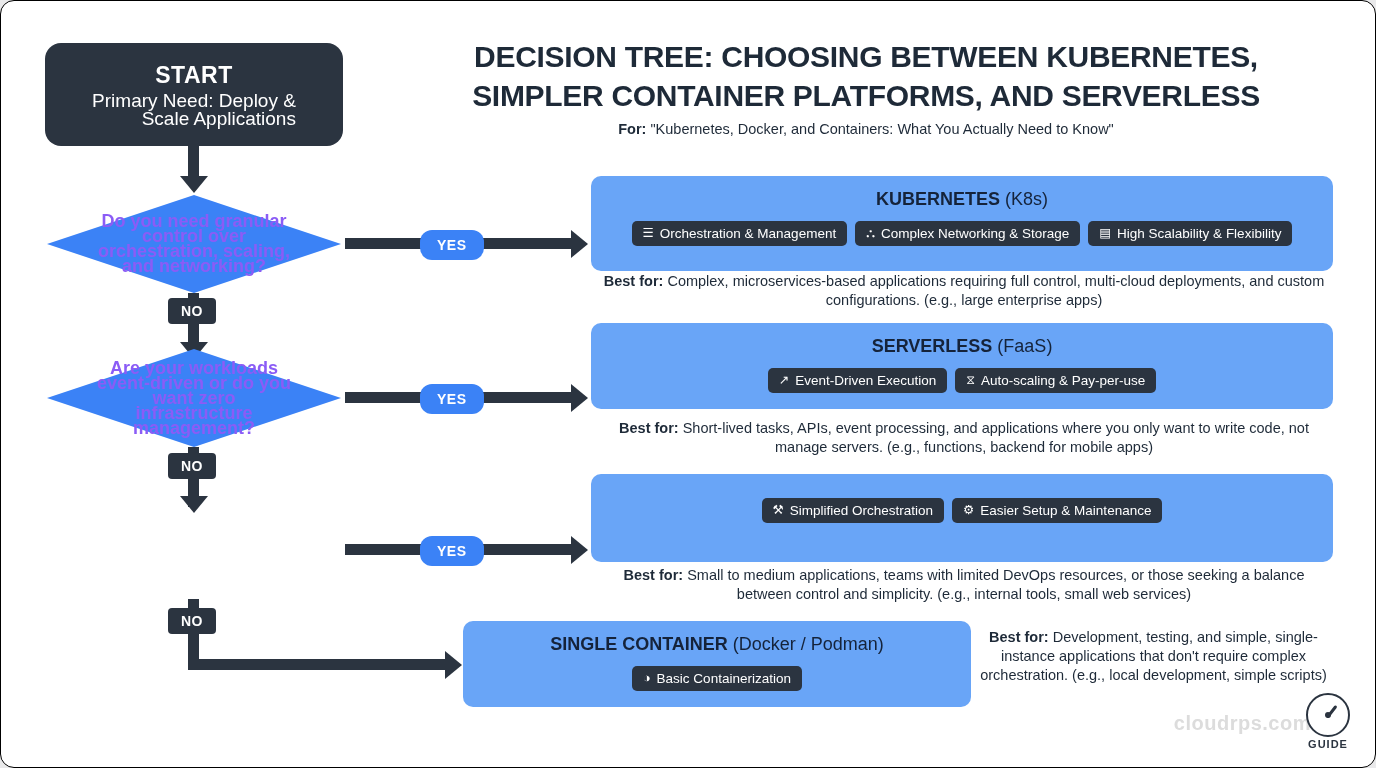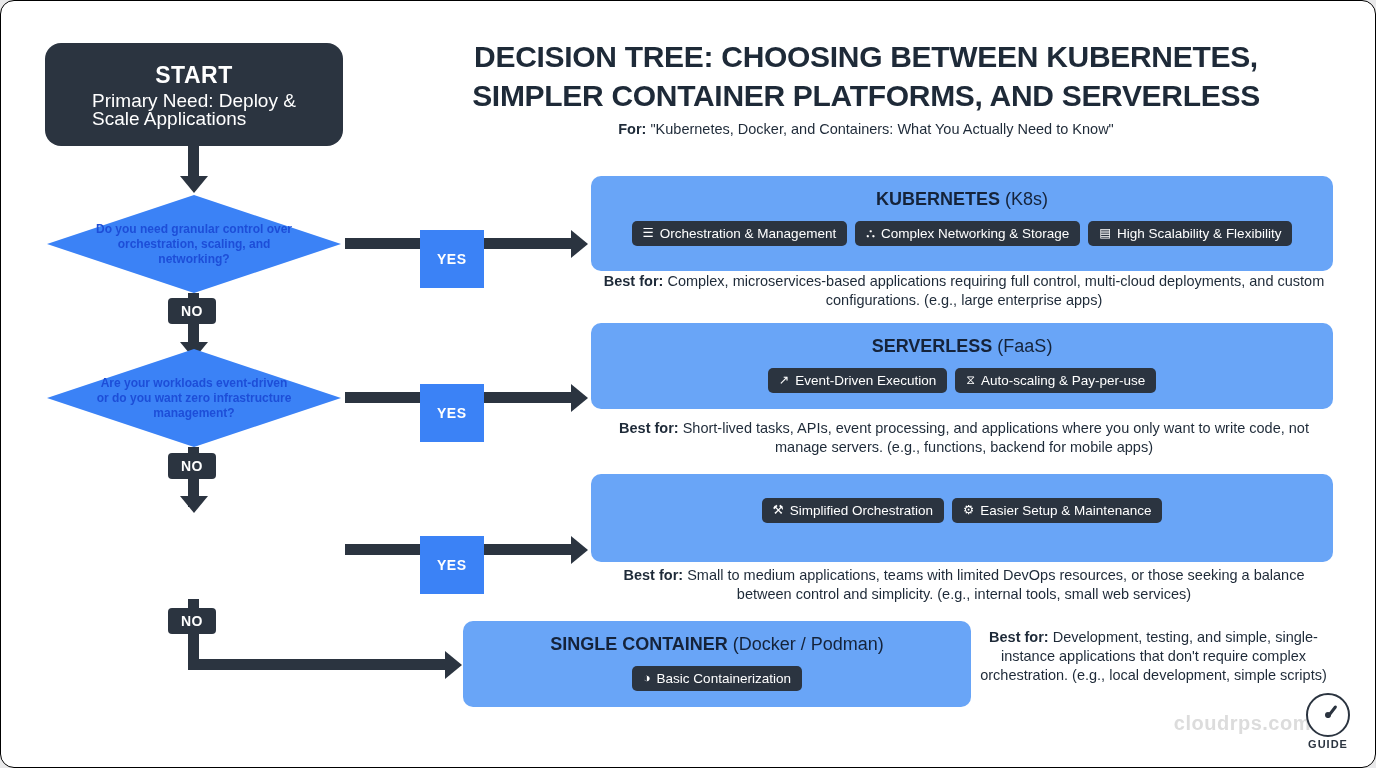--- a/index.html
+++ b/index.html
@@ -44,21 +44,21 @@
     position: absolute;
     left: 44px; top: 42px;
     width: 298px; height: 103px;
     background: #2b3440;
     border-radius: 16px;
     color: #ffffff;
     display: flex;
     flex-direction: column;
     align-items: center;
     justify-content: center;
-    text-align: left;
+    text-align: right;
   }
   .start-title { font-size: 23px; font-weight: bold; letter-spacing: 0.5px; }
   .start-sub { font-size: 19px; line-height: 18px; margin-top: 3px; }
 
   
   .diamond {
     position: absolute;
     width: 294px; height: 98px;
   }
   .diamond .shape {
@@ -67,22 +67,22 @@
     background: #3b82f6;
     clip-path: polygon(50% 0%, 100% 50%, 50% 100%, 0% 50%);
   }
   .diamond .dtext {
     position: absolute;
     inset: 0;
     display: flex;
     align-items: center;
     justify-content: center;
     text-align: center;
-    color: #1d4ed8;
-    font-size: 12px;
+    color: #8b5cf6;
+    font-size: 18px;
     font-weight: bold;
     line-height: 15px;
     padding: 0 46px;
   }
 
   
   .vline {
     position: absolute;
     width: 11px;
     background: #2b3440;
@@ -106,22 +106,22 @@
     border-bottom: 14px solid transparent;
     border-left: 17px solid #2b3440;
   }
 
   .yes-badge {
     position: absolute;
     background: #3b82f6;
     color: #fff;
     font-size: 14px;
     font-weight: bold;
-    padding: 21px 17px;
-    border-radius: 0;
+    padding: 7px 17px;
+    border-radius: 12px;
     letter-spacing: 0.5px;
   }
   .no-badge {
     position: absolute;
     background: #2b3440;
     color: #fff;
     font-size: 14px;
     font-weight: bold;
     padding: 5px 13px;
     border-radius: 4px;

